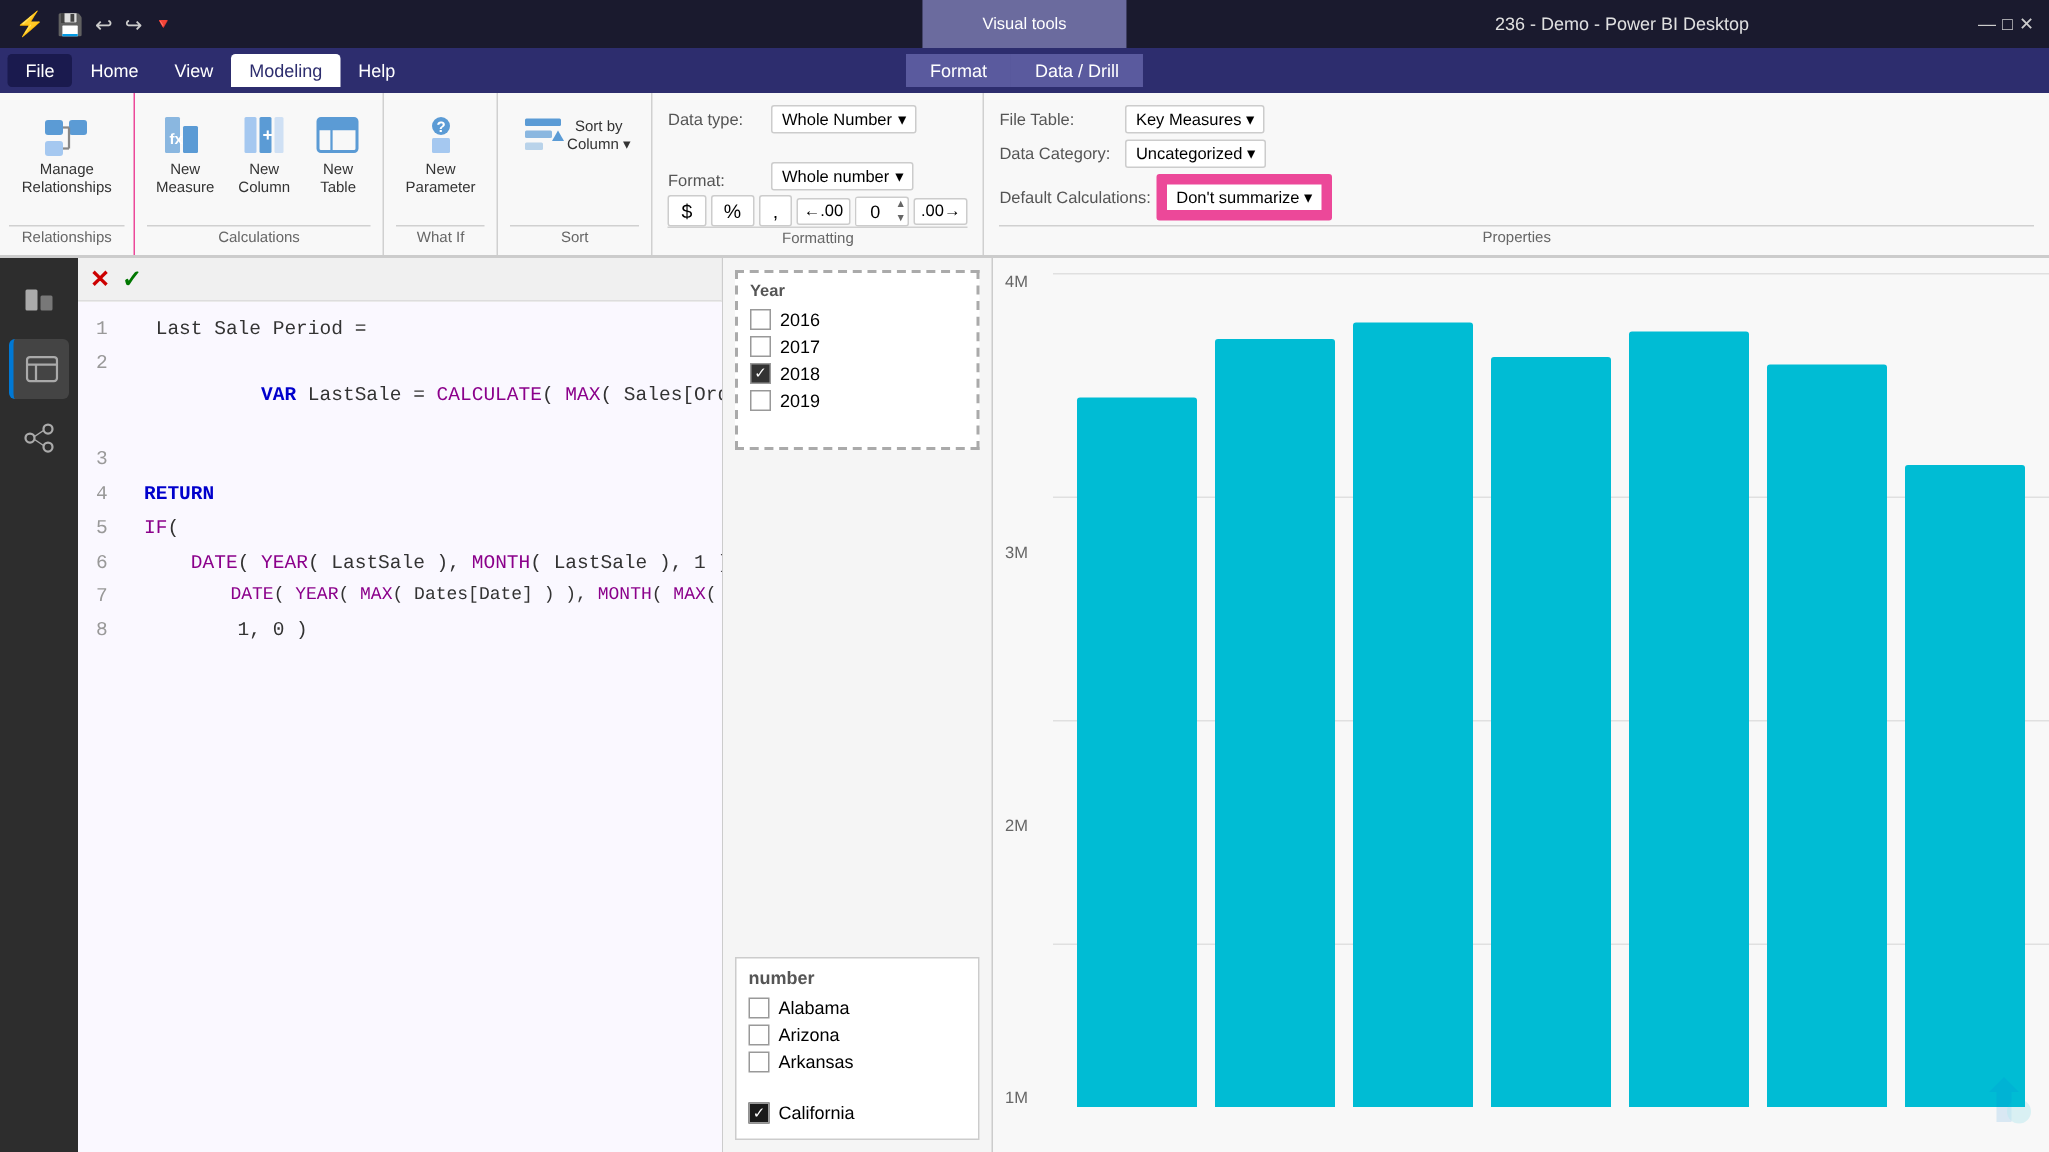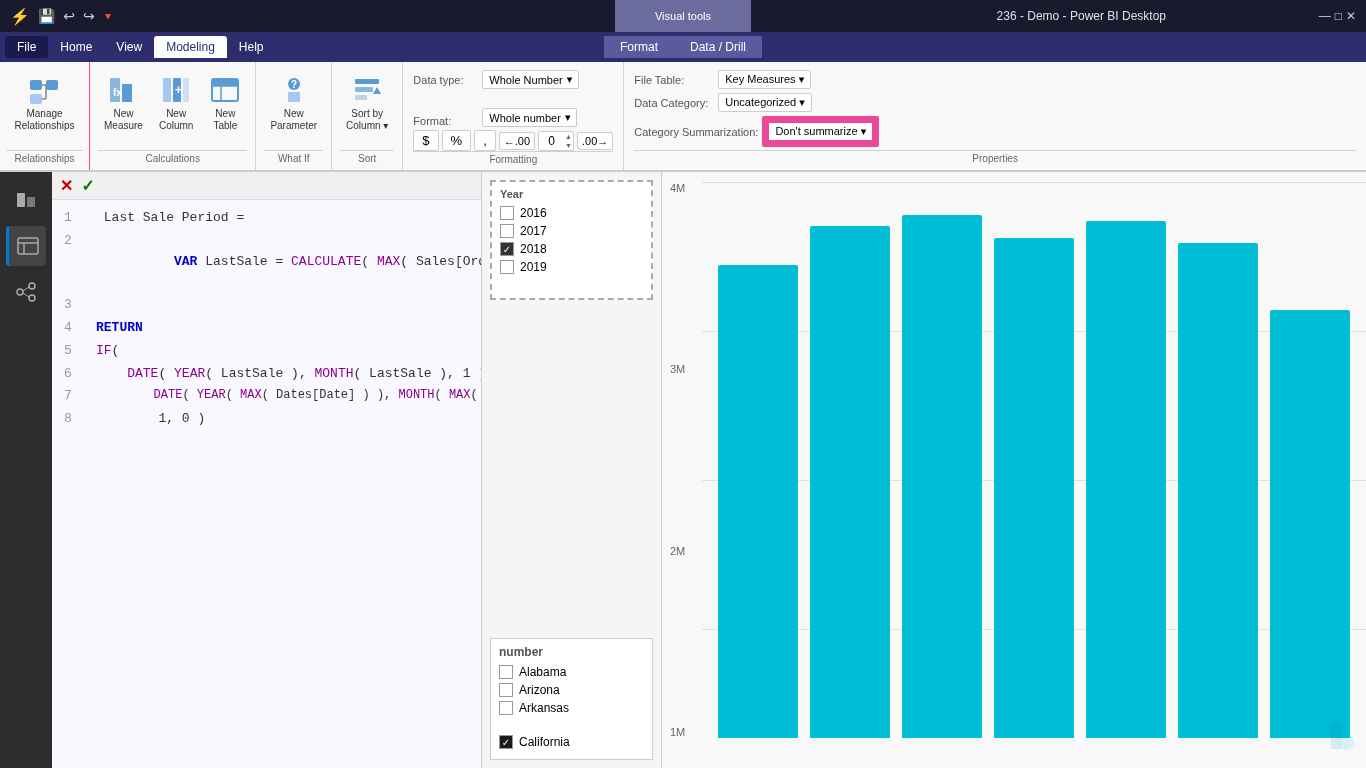--- a/index.html
+++ b/index.html
@@ -110,21 +110,21 @@
             </svg>
         </div>
         <div style="font-size:10px; text-align:center; color:#333; margin-top:2px; line-height:1.2;">New<br>Parameter</div>
       </div>
     </div>
     <div style="font-size:10px; color:#666; text-align:center; padding:2px 0; border-top:1px solid #d0d0d0; margin-top:auto;">What If</div>
   </div>
 
   <div style="display:flex; flex-direction:column; border-right:1px solid #d0d0d0; padding:4px 8px; min-width:70px;">
     <div style="flex:1; display:flex; align-items:flex-start; justify-content:center; padding-top:4px;">
-      <div style="display:flex; flex-direction:column; align-items:center; cursor:pointer; padding:4px 6px; border-radius:3px;">
+      <div style="display:flex; flex-direction:row; align-items:center; cursor:pointer; padding:4px 6px; border-radius:3px;">
         <div style="width:32px; height:32px; display:flex; align-items:center; justify-content:center;">
           <svg width="32" height="32" viewBox="0 0 32 32">
               <rect x="4" y="5" width="24" height="5" rx="1" fill="#5b9bd5"></rect>
               <rect x="4" y="13" width="18" height="5" rx="1" fill="#5b9bd5" opacity="0.7"></rect>
               <rect x="4" y="21" width="12" height="5" rx="1" fill="#5b9bd5" opacity="0.4"></rect>
               <polygon points="26,13 30,20 22,20" fill="#5b9bd5"></polygon>
             </svg>
         </div>
         <div style="font-size:10px; text-align:center; color:#333; margin-top:2px; line-height:1.2;">Sort by<br>Column ▾</div>
       </div>
@@ -180,21 +180,21 @@
       </div>
 
       <div style="display:flex; align-items:center; gap:4px; font-size:12px;">
         <span style="color:#555; font-size:11px; min-width:80px;">Data Category:</span>
         <button style="border:1px solid #ccc; background:white; padding:2px 6px; cursor:pointer; font-size:11px; border-radius:2px;">
           <span>Uncategorized</span> ▾
         </button>
       </div>
 
       <div style="display:flex; align-items:center; gap:4px; font-size:12px;">
-        <span style="color:#555; font-size:11px; min-width:80px;">Category Summarization:</span>
+        <span style="color:#555; font-size:11px; min-width:80px;">Default Calculations:</span>
         <button style="border:7px solid #ec4899; background:white; padding:2px 6px; cursor:pointer; font-size:11px; border-radius:2px;">
           <span>Don't summarize</span> ▾
         </button>
       </div>
     </div>
     <div style="font-size:10px; color:#666; text-align:center; padding:2px 0; border-top:1px solid #d0d0d0; margin-top:auto;">Properties</div>
   </div>
 </div>
 
 <div style="display:flex; height:calc(768px - 32px - 30px - 110px);">

